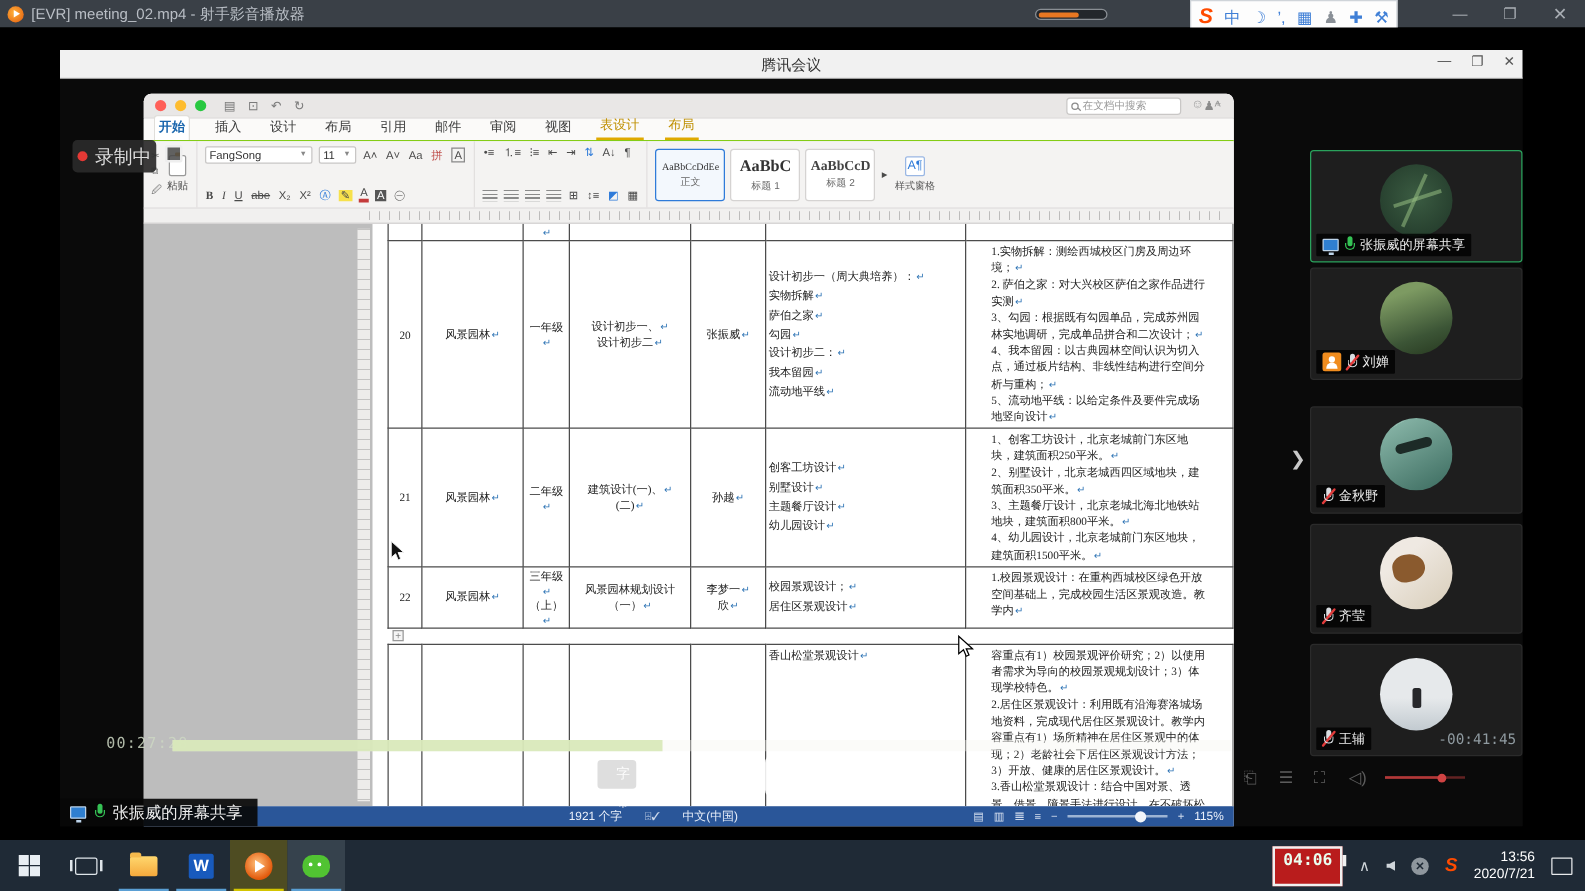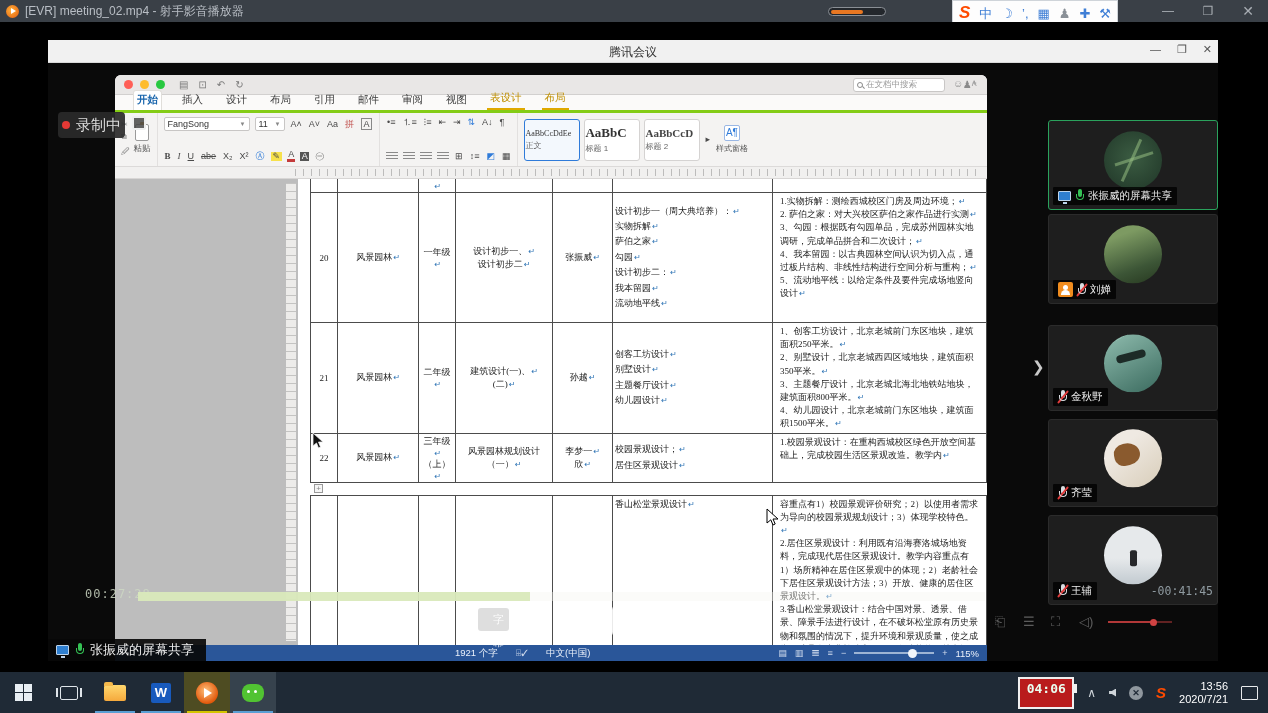--- a/index.html
+++ b/index.html
@@ -36,21 +36,21 @@
   .tl{width:9px;height:9px;border-radius:50%;margin-left:7px;}
   .tl.r{background:#ff5f57;margin-left:9px}.tl.y{background:#febc2e}.tl.g{background:#28c840}
   .w-ticons{display:flex;gap:10px;margin-left:14px;color:#7a7a7a;font-size:10px;}
   .w-doctitle{position:absolute;left:0;right:0;top:3px;text-align:center;font-size:10.5px;color:#3a3a3a;pointer-events:none;}
   .w-doctitle .dicon{display:inline-block;width:8px;height:10px;background:#2b7cd3;border-radius:1px;margin-right:4px;vertical-align:-1px;}
   .w-search{position:absolute;right:42px;top:3px;width:92px;height:14px;background:#fff;border:1px solid #c9c7c6;border-radius:3px;font-size:8.5px;color:#9a9a9a;display:flex;align-items:center;padding-left:3px;gap:3px;}
   .mag{width:6px;height:6px;border:1px solid #8a8a8a;border-radius:50%;position:relative;flex:none;}
   .mag::after{content:"";position:absolute;left:4px;top:4px;width:3px;height:1px;background:#8a8a8a;transform:rotate(45deg);}
   .w-share-ic{position:absolute;right:10px;top:4px;color:#8a8a8a;font-size:10px;}
 
-  .w-tabs{position:absolute;left:0;top:20px;width:100%;height:18px;background:#fbfaf9;border-bottom:3px solid #84cc16;display:flex;align-items:flex-end;padding-left:18px;gap:17px;font-size:10.5px;color:#3c3c3c;}
+  .w-tabs{position:absolute;left:0;top:20px;width:100%;height:18px;background:#fbfaf9;border-bottom:1px solid #84cc16;display:flex;align-items:flex-end;padding-left:8px;gap:17px;font-size:10.5px;color:#3c3c3c;}
   .wtab{padding:2px 3px 3px 3px;}
   .wtab.active{color:#1a66ad;background:#fff;border:1px solid #e0deda;border-bottom:none;border-radius:3px 3px 0 0;font-weight:bold;}
   .wtab.contextual{color:#bf8f00;border-bottom:2px solid #dfa900;}
   .w-tabs-right{position:absolute;right:10px;top:3px;color:#9a9a9a;font-size:10px;display:flex;gap:8px;}
 
   .w-ribbon{position:absolute;left:0;top:38px;width:100%;height:54px;background:#f4f3f2;border-bottom:1px solid #dcdad9;display:flex;}
   .rgroup{height:100%;padding:4px 6px;border-right:1px solid #e2e0df;display:flex;flex-direction:column;justify-content:space-between;}
   .rrow{display:flex;align-items:center;gap:5px;}
   .ric{font-size:9px;color:#4a4a4a;line-height:1;padding:1px;}
   .paste-wrap{display:flex;align-items:center;height:100%;gap:4px;}
@@ -64,21 +64,21 @@
   .bold{font-weight:bold;font-family:"Liberation Serif",serif;}
   .ital{font-style:italic;font-family:"Liberation Serif",serif;}
   .undl{text-decoration:underline;}
   .strike{text-decoration:line-through;}
   .hl{background:#f7e14c;padding:0 2px;}
   .fc{border-bottom:3px solid #c43b3b;padding:0 1px;}
   .abox{border:1px solid #888;padding:0 1.5px;}
   .ashade{background:#555;color:#fff;padding:0 1.5px;}
   .lnico{width:12px;height:9px;background:repeating-linear-gradient(#8a8a8a 0 1px,transparent 1px 3px);}
   .stylecards{display:flex;align-items:center;gap:4px;height:100%;}
-  .scard{width:56px;height:42px;background:#fff;border:1px solid #d5d3d2;border-radius:3px;display:flex;flex-direction:column;justify-content:center;gap:2px;}
+  .scard{width:56px;height:42px;background:#fff;border:1px solid #d5d3d2;border-radius:3px;display:flex;flex-direction:column;align-items:center;justify-content:center;gap:2px;}
   .scard.sel{border:1.5px solid #2f7bd9;background:#f3f8fd;}
   .scard .samp{font-size:8px;color:#333;font-family:"Liberation Serif",serif;}
   .scard.h1 .samp{font-size:13px;font-weight:bold;}
   .scard.h2 .samp{font-size:11px;font-weight:bold;color:#444;font-family:Liberation Serif, serif;}
   .scard .sname{font-size:8px;color:#666;}
   .spane{display:flex;flex-direction:column;align-items:center;justify-content:center;gap:2px;font-size:8px;color:#555;width:34px;text-align:center;}
   .spane .sico{width:16px;height:16px;border:1px solid #9ab7e4;border-radius:2px;color:#2f7bd9;font-size:10px;line-height:14px;background:#fff;}
 
   .w-ruler{position:absolute;left:0;top:92px;width:100%;height:12px;background:#f1f0ef;border-bottom:1px solid #d8d6d5;}
   .w-ruler .ticks{position:absolute;left:180px;right:4px;top:2px;bottom:2px;
@@ -86,21 +86,21 @@
 
   .w-doc{position:absolute;left:0;top:104px;width:100%;height:466px;background:#bdbdbd;overflow:hidden;}
   .vruler{position:absolute;left:171px;top:4px;width:10px;height:458px;background:#edecea;
      background-image:repeating-linear-gradient(rgba(120,120,120,.35) 0 1px,transparent 1px 8px);}
   .page{position:absolute;left:183px;top:0;width:689px;height:466px;background:#fff;overflow:hidden;}
 
   table.doc{border-collapse:collapse;table-layout:fixed;width:676px;margin-left:12px;
      font-size:9px;color:#222;font-family:"Liberation Serif",serif;}
   table.doc td{border:1px solid #4c4c4c;padding:1px 4px;vertical-align:middle;overflow:hidden;}
   table.doc td.c{text-align:center;}
-  table.doc td.desc{vertical-align:top;line-height:13.2px;padding:2px 7px;}
+  table.doc td.desc{vertical-align:top;line-height:13.2px;padding:2px 20px;}
   table.doc td.topics{line-height:14.4px;padding-left:2px;}
   .pm{color:#2e74b5;font-size:8px;margin-left:1px;}
   .para{line-height:13.2px;}
   .tgap{height:12px;position:relative;margin-left:12px;}
   .thandle{position:absolute;left:4px;top:1px;width:9px;height:9px;border:1px solid #999;color:#888;font-size:8px;line-height:7px;text-align:center;background:#f5f5f5;}
 
   .w-status{position:absolute;left:0;bottom:0;width:100%;height:16px;background:#2a5699;color:#eaf0fa;font-size:9.5px;display:flex;align-items:center;}
   .ws-left{display:flex;gap:18px;padding-left:340px;align-items:center;}
   .ws-right{position:absolute;right:8px;display:flex;align-items:center;gap:8px;}
   .ws-ic{opacity:.85;font-size:9px;}

